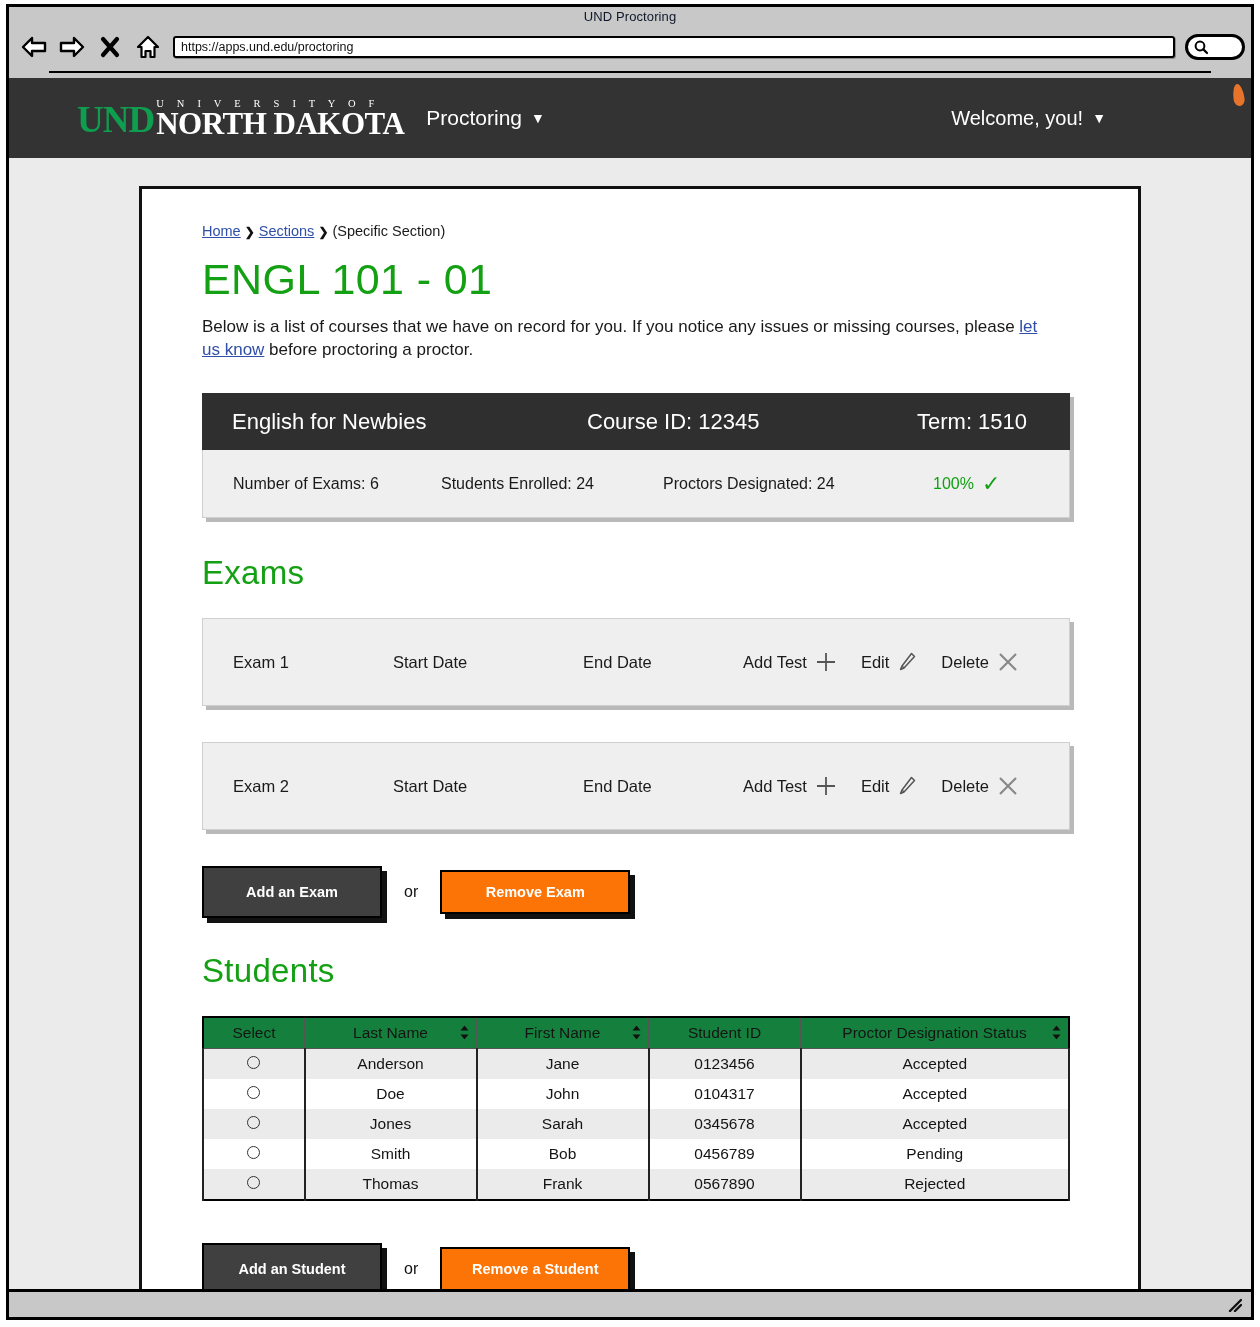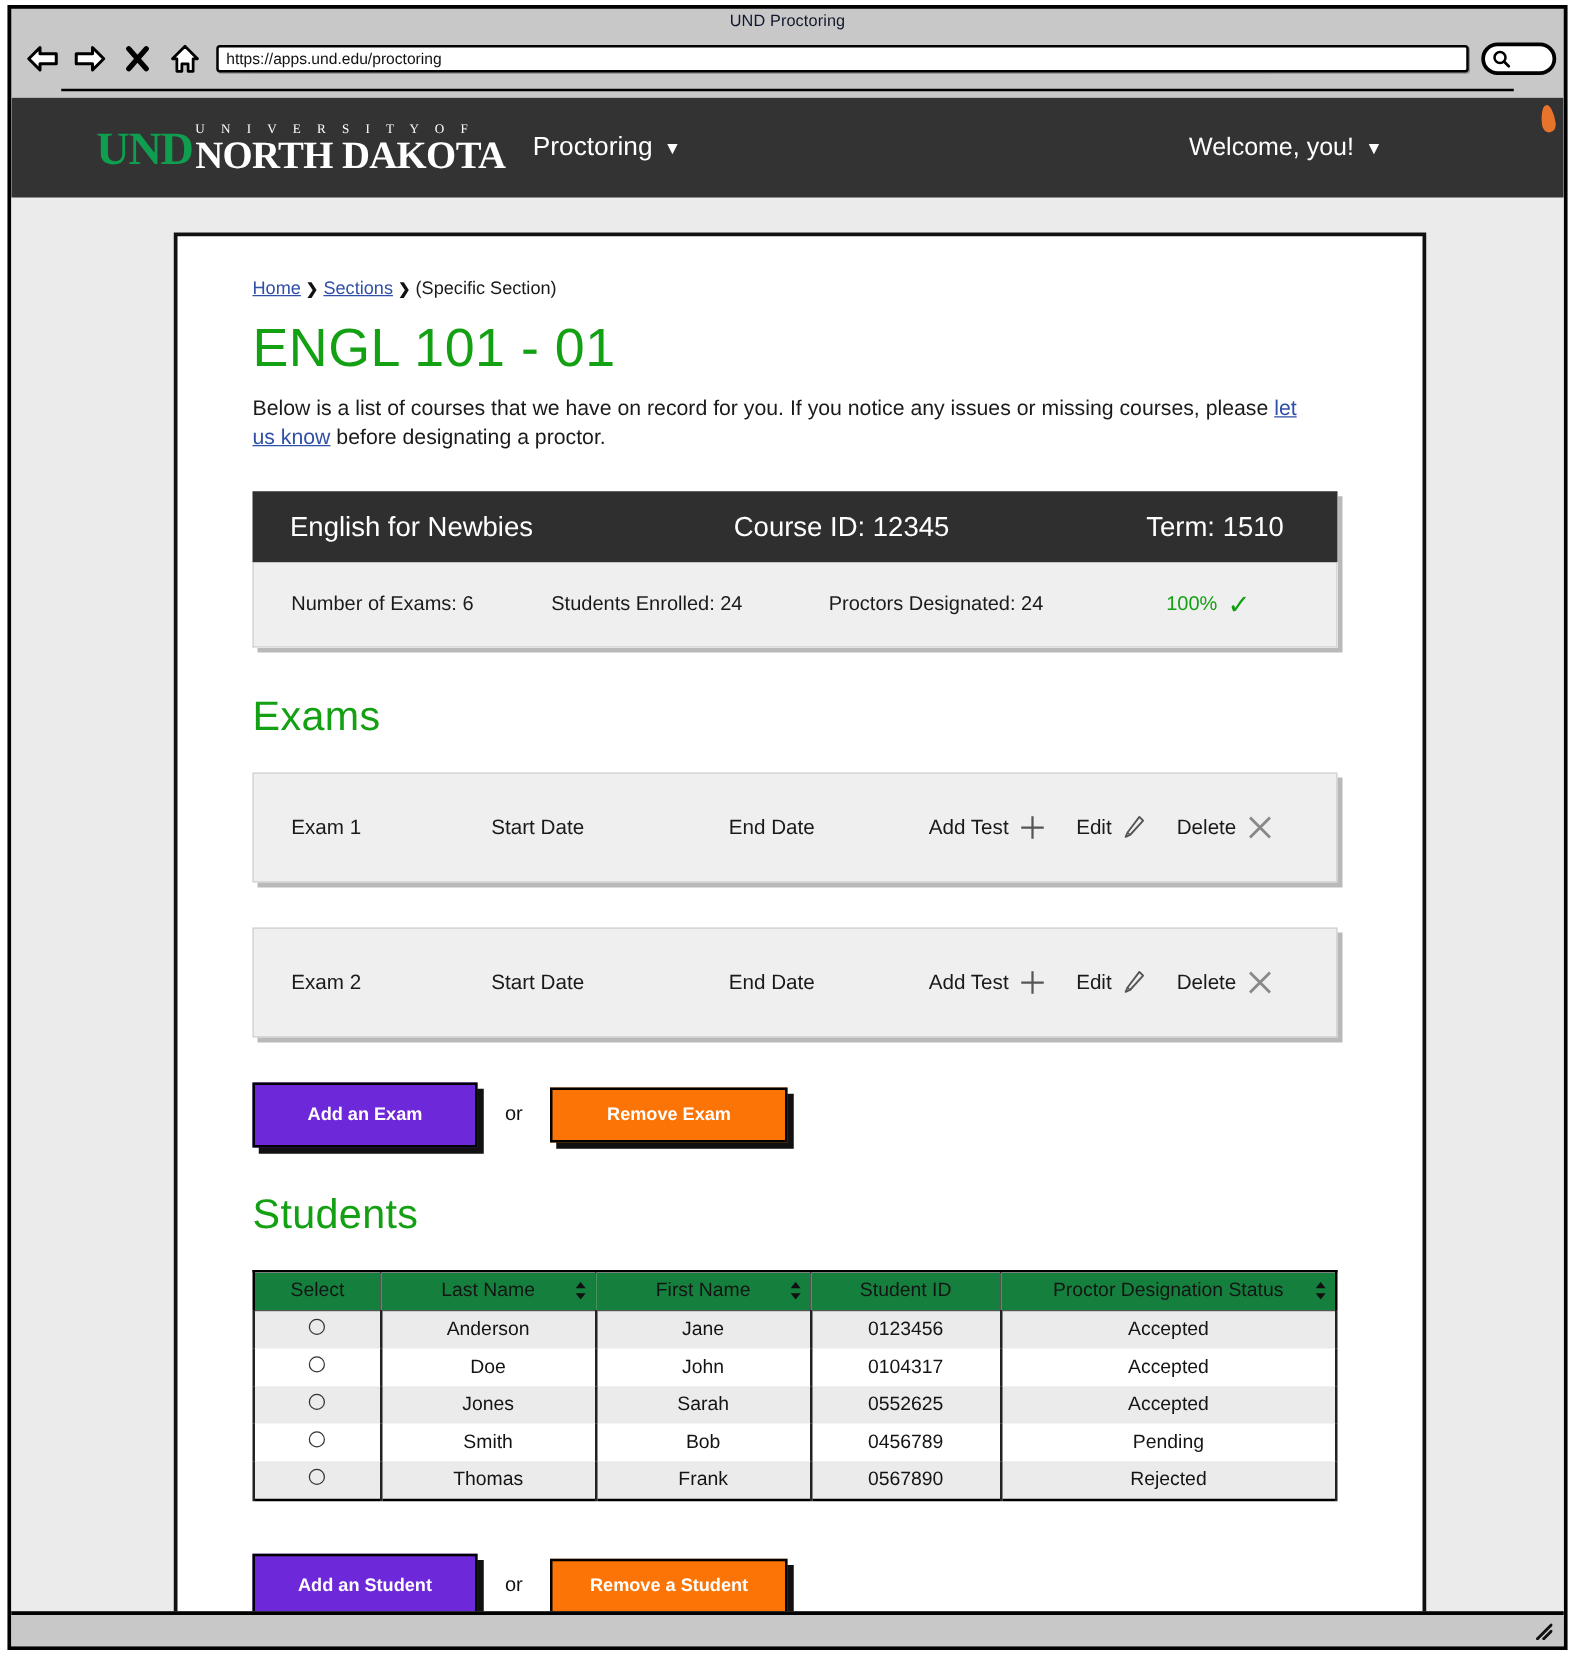--- a/index.html
+++ b/index.html
@@ -314,21 +314,21 @@
     font-weight: bold;
     text-align: center;
     cursor: pointer;
     box-shadow: 5px 5px 0 #111;
     display: flex;
     align-items: center;
     justify-content: center;
     box-sizing: border-box;
   }
   .btn-green {
-    background: #6d28d9;
+    background: #404040;
     width: 180px;
     height: 52px;
   }
   .btn-orange {
     background: #fc7405;
     width: 190px;
     height: 44px;
   }
   .or-text {
     font-size: 16px;
@@ -475,21 +475,21 @@
     </div>
 
     <div class="card">
 
       <div class="breadcrumb">
         <a>Home</a><span class="bc-sep">❯</span><a>Sections</a><span class="bc-sep">❯</span><span class="bc-current">(Specific Section)</span>
       </div>
 
       <h1 class="page-title">ENGL 101 - 01</h1>
 
-      <p class="intro"><span>Below is a list of courses that we have on record for you. If you notice any issues or missing courses, please </span><a>let us know</a><span> before designating a proctor.</span></p>
+      <p class="intro"><span>Below is a list of courses that we have on record for you. If you notice any issues or missing courses, please </span><a>let us know</a><span> before proctoring a proctor.</span></p>
 
       <div class="course-panel">
         <div class="course-head">
           <span class="c1">English for Newbies</span>
           <span class="c2">Course ID: 12345</span>
           <span class="c3">Term: 1510</span>
         </div>
         <div class="course-stats">
           <span class="s1">Number of Exams: 6</span>
           <span class="s2">Students Enrolled: 24</span>
@@ -613,21 +613,21 @@
             <td><span class="radio"></span></td>
             <td>Doe</td>
             <td>John</td>
             <td>0104317</td>
             <td>Accepted</td>
           </tr>
           <tr>
             <td><span class="radio"></span></td>
             <td>Jones</td>
             <td>Sarah</td>
-            <td>0552625</td>
+            <td>0345678</td>
             <td>Accepted</td>
           </tr>
           <tr>
             <td><span class="radio"></span></td>
             <td>Smith</td>
             <td>Bob</td>
             <td>0456789</td>
             <td>Pending</td>
           </tr>
           <tr>

